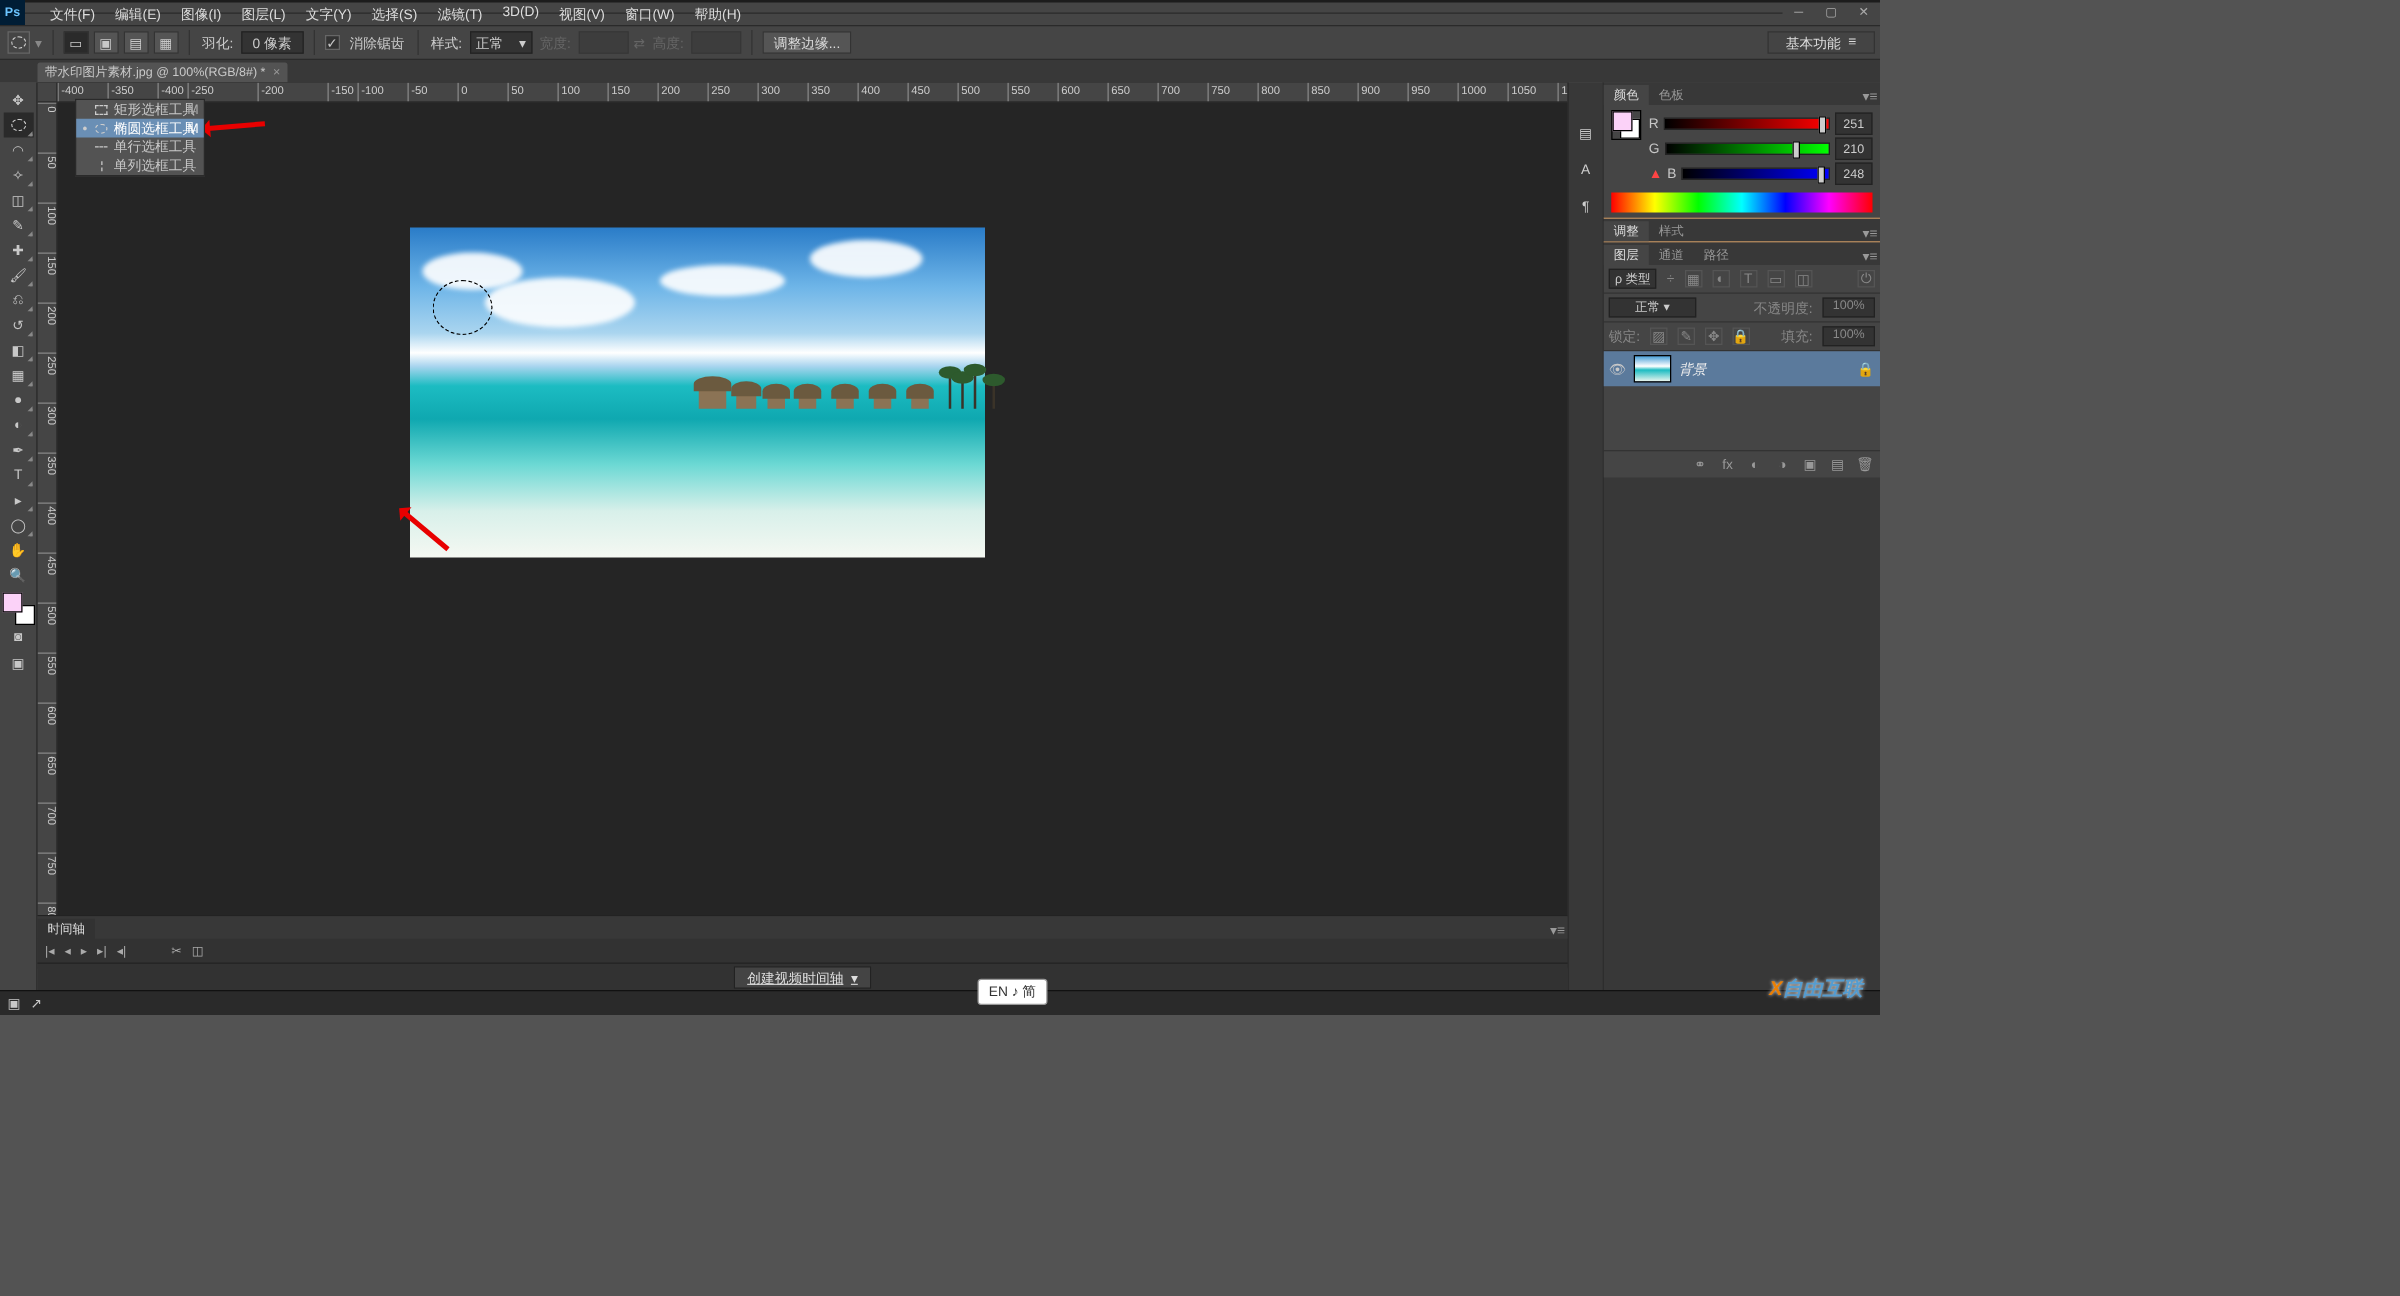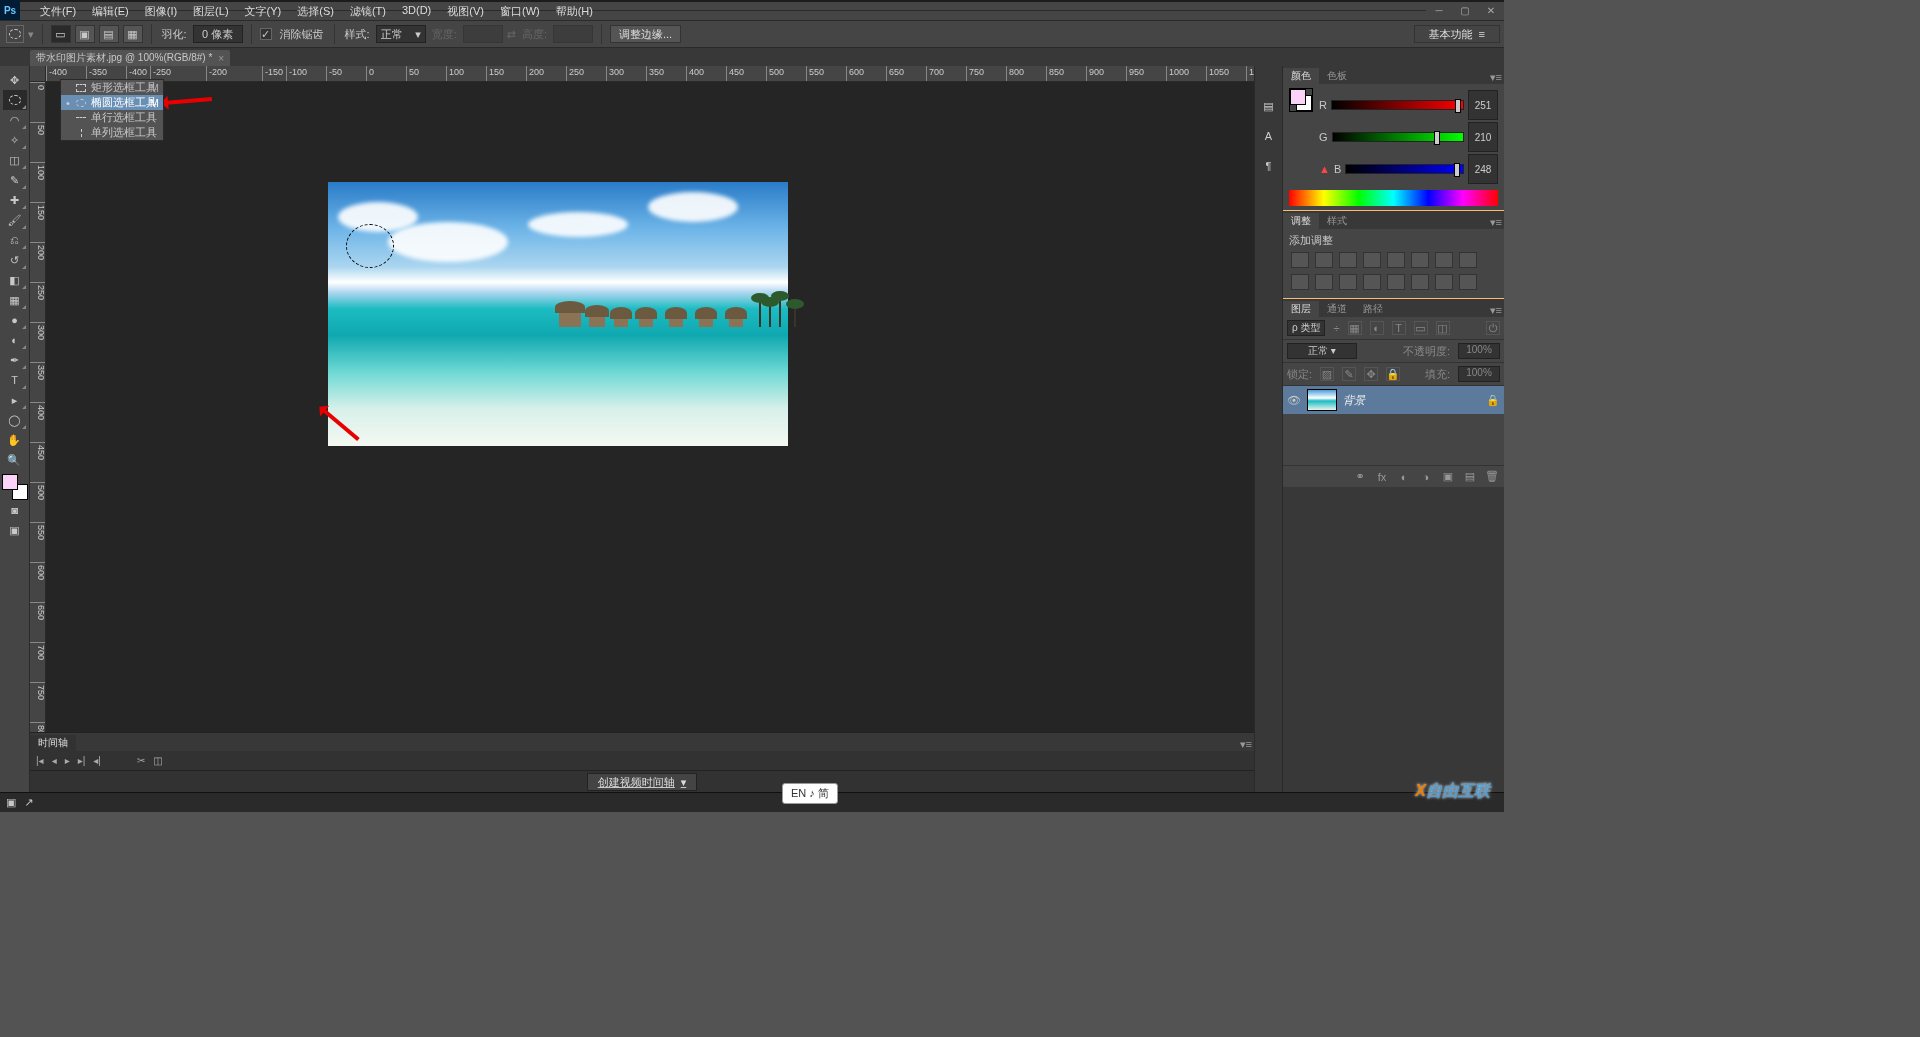--- a/index.html
+++ b/index.html
@@ -74,21 +74,21 @@
 .panel-tab { height:16px; padding:0 8px; display:flex; align-items:center; font-size:10px; color:#999; cursor:pointer; }
 .panel-tab.active { background:#454545; color:#ddd; }
 .panel-menu { margin-left:auto; width:16px; text-align:center; color:#999; cursor:pointer; }
 .panel-body { background:#454545; padding:4px 6px; }
 .color-row { display:flex; align-items:center; gap:4px; margin:2px 0; }
 .color-slider { flex:1; height:10px; position:relative; border:1px solid #222; }
 .color-slider.r { background:linear-gradient(to right,#000,#f00); }
 .color-slider.g { background:linear-gradient(to right,#000,#0f0); }
 .color-slider.b { background:linear-gradient(to right,#000,#00f); }
 .color-slider .thumb { position:absolute; top:-2px; width:6px; height:14px; background:#ccc; border:1px solid #000; }
-.color-val { width:30px; height:30px; background:#333; border:1px solid #222; color:#ccc; font-size:10px; text-align:center; }
+.color-val { width:30px; height:18px; background:#333; border:1px solid #222; color:#ccc; font-size:10px; text-align:center; }
 .spectrum { height:16px; background:linear-gradient(to right, red,yellow,lime,cyan,blue,magenta,red); margin-top:4px; }
 .color-preview { width:24px; height:24px; border:1px solid #000; position:relative; margin-right:6px; }
 .color-preview .fg { position:absolute; top:0; left:0; width:16px; height:16px; background:#fbd2f8; border:1px solid #000; }
 .color-preview .bg { position:absolute; bottom:0; right:0; width:16px; height:16px; background:#fff; border:1px solid #000; }
 .adj-icons { display:flex; flex-wrap:wrap; gap:6px; padding:4px 2px; }
 .adj-ico { width:18px; height:16px; background:#555; border:1px solid #333; cursor:pointer; }
 .layers-body { background:#454545; height:170px; display:flex; flex-direction:column; }
 .layers-opts { display:flex; align-items:center; gap:8px; padding:3px 4px; border-bottom:1px solid #333;text-align:center; }
 .layers-opts select, .layers-opts .sel { height:16px; background:#333; border:1px solid #222; color:#ccc; font-size:10px; padding:0 4px; }
 .layers-opts .mini { width:14px; height:14px; border:1px solid #555; display:flex; align-items:center; justify-content:center; cursor:pointer; color:#888; }
@@ -400,41 +400,20 @@
         <div class="spectrum"></div>
       </div>
     </div>
 
     <div class="panel-group">
       <div class="panel-tabs">
         <div class="panel-tab active">调整</div>
         <div class="panel-tab">样式</div>
         <div class="panel-menu">▾≡</div>
       </div>
-      <div class="panel-body">
-        <div>添加调整</div>
-        <div class="adj-icons">
-          <div class="adj-ico"></div>
-          <div class="adj-ico"></div>
-          <div class="adj-ico"></div>
-          <div class="adj-ico"></div>
-          <div class="adj-ico"></div>
-          <div class="adj-ico"></div>
-          <div class="adj-ico"></div>
-          <div class="adj-ico"></div>
-          <div class="adj-ico"></div>
-          <div class="adj-ico"></div>
-          <div class="adj-ico"></div>
-          <div class="adj-ico"></div>
-          <div class="adj-ico"></div>
-          <div class="adj-ico"></div>
-          <div class="adj-ico"></div>
-          <div class="adj-ico"></div>
-        </div>
-      </div>
     </div>
 
     <div class="panel-group" style="flex:1;display:flex;flex-direction:column">
       <div class="panel-tabs">
         <div class="panel-tab active">图层</div>
         <div class="panel-tab">通道</div>
         <div class="panel-tab">路径</div>
         <div class="panel-menu">▾≡</div>
       </div>
       <div class="layers-body">

